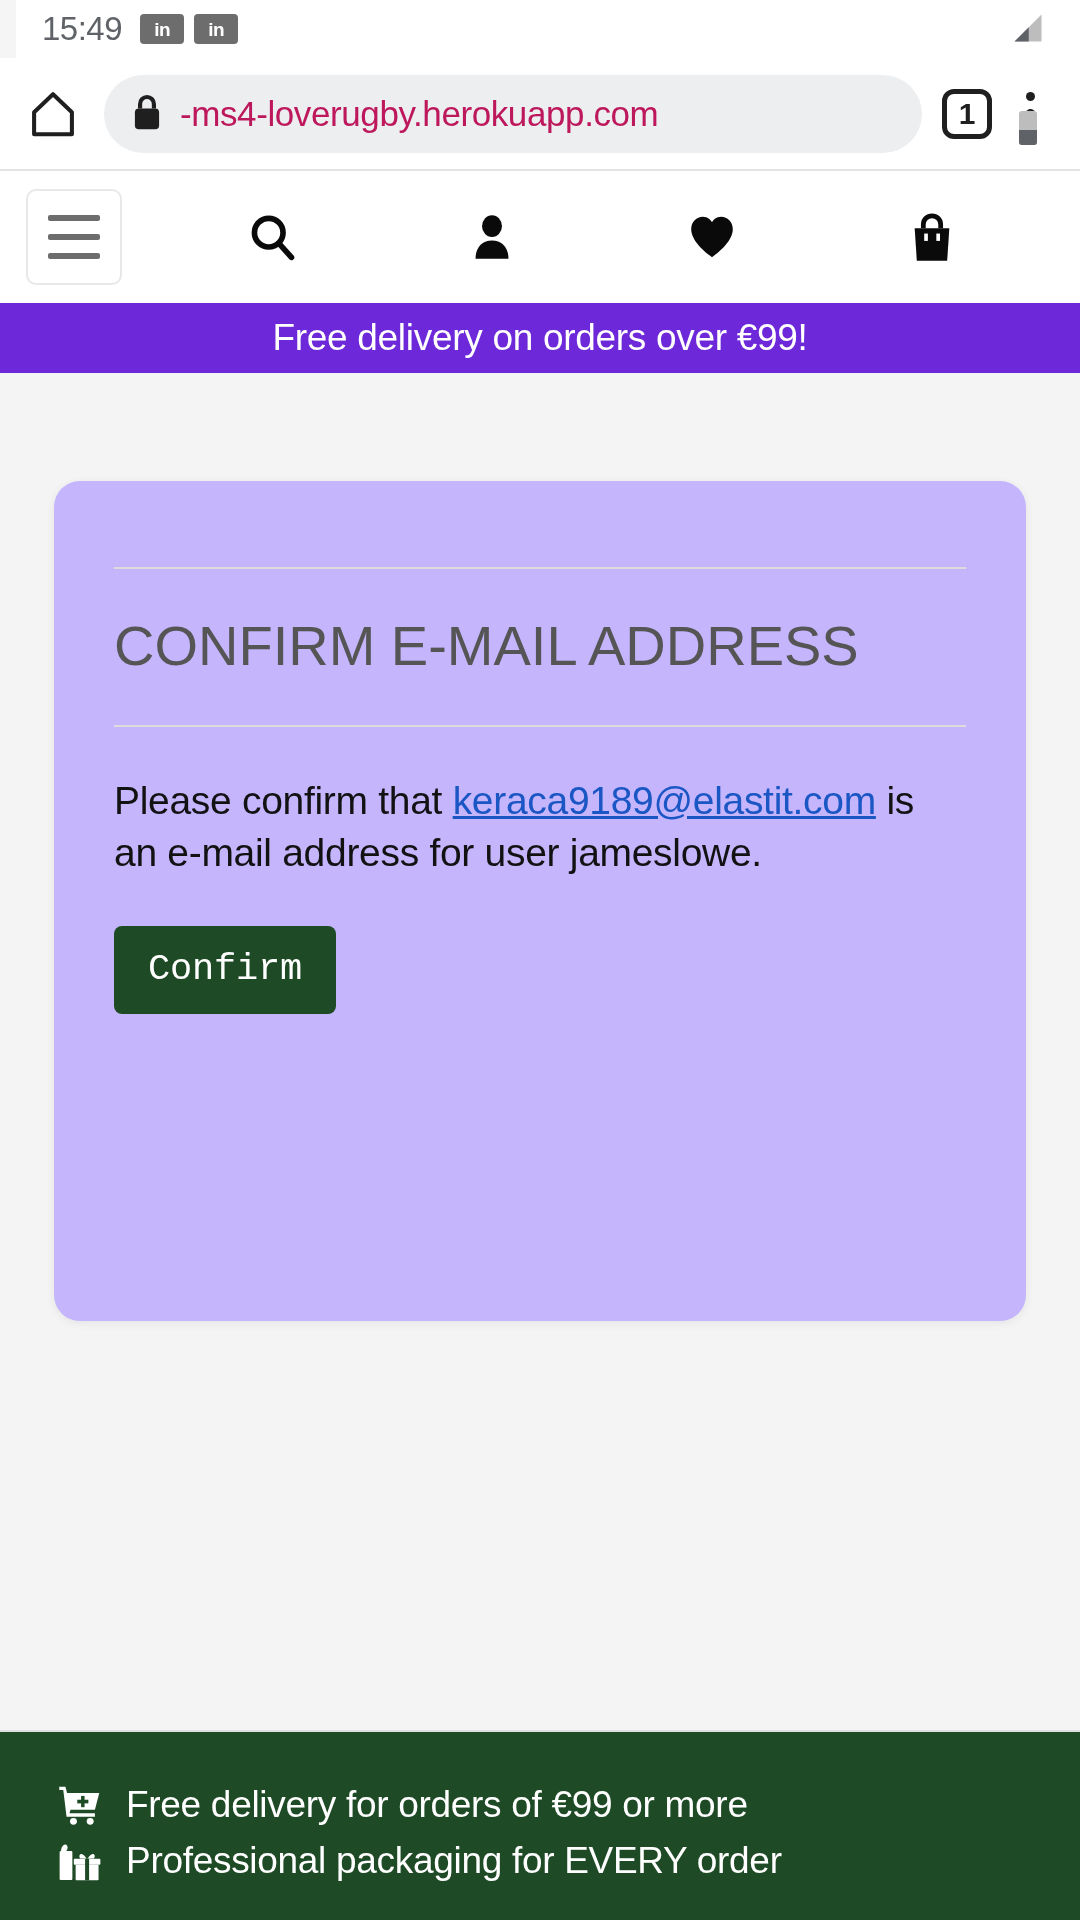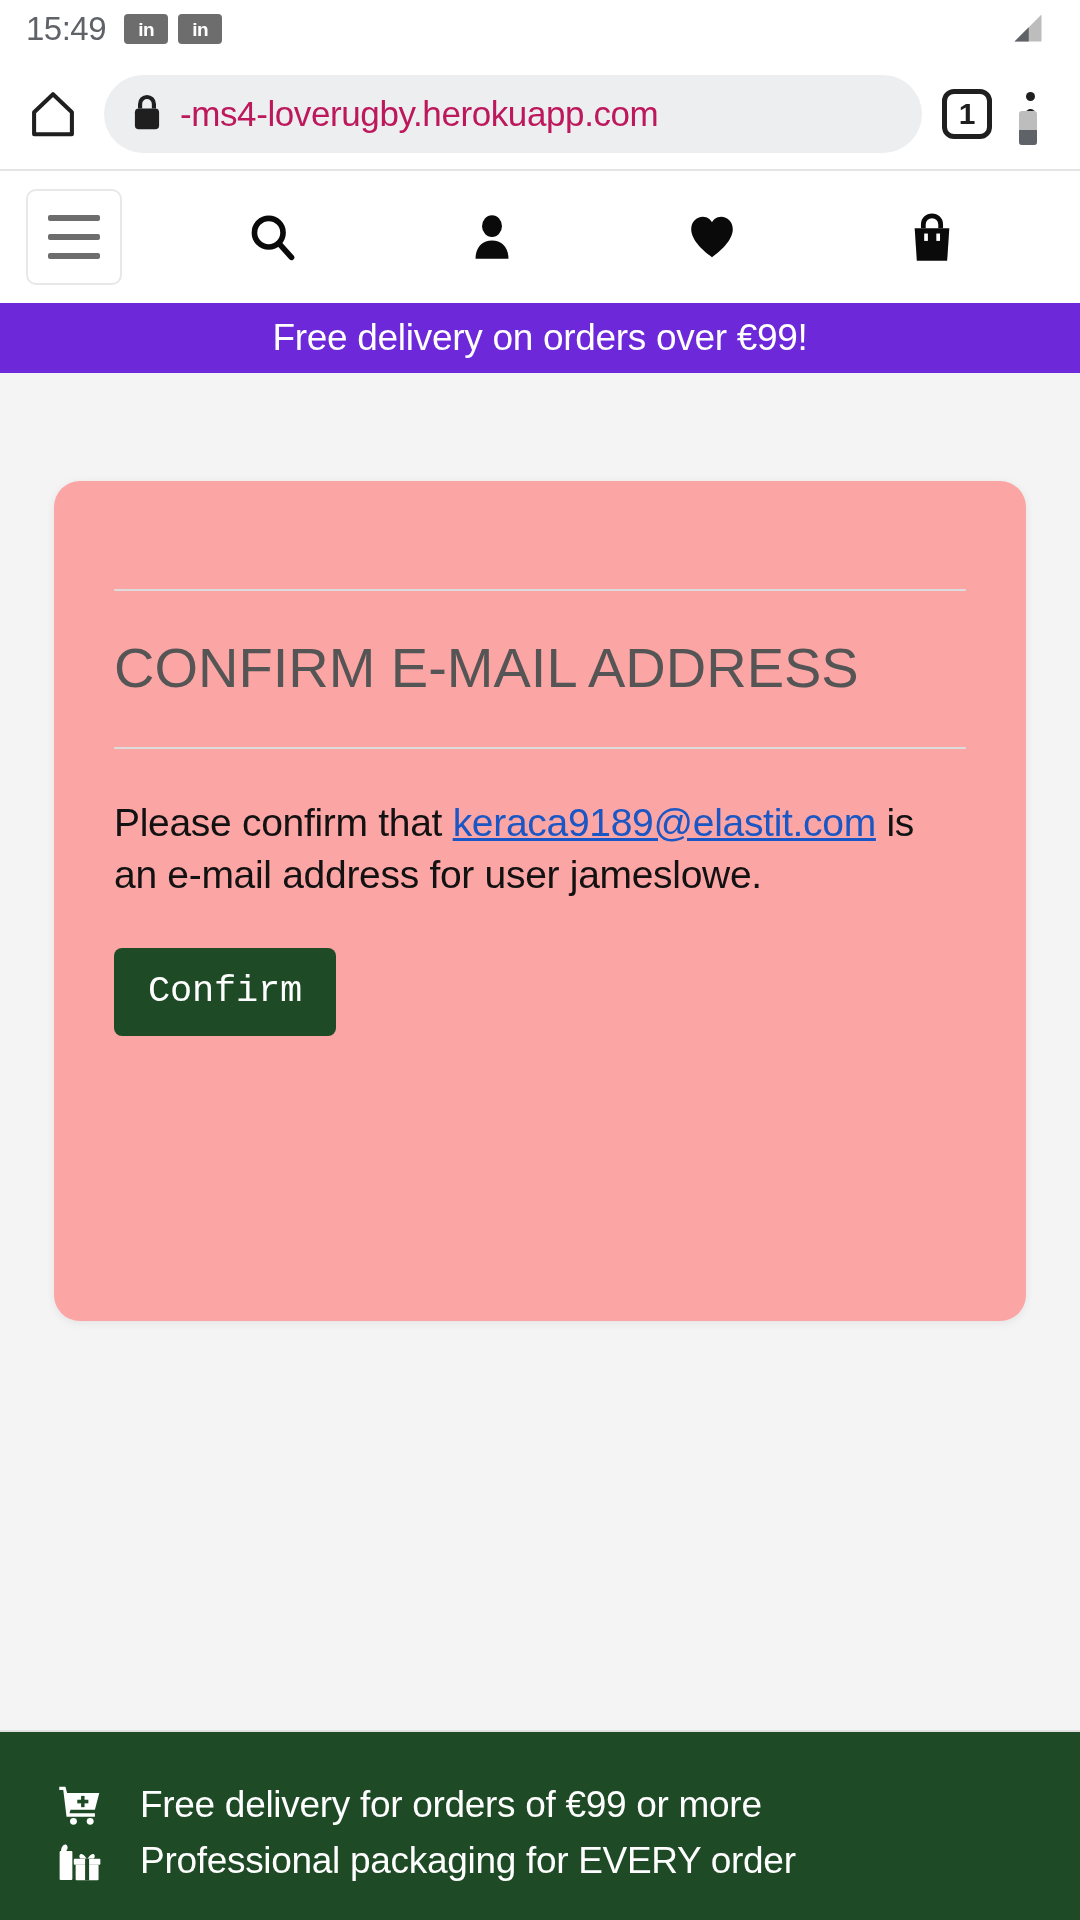--- a/index.html
+++ b/index.html
@@ -20,20 +20,21 @@
   }
 
   
   .statusbar {
     height: 58px;
     background: #ffffff;
     display: flex;
     align-items: center;
     padding: 0 22px 0 26px;
     flex: 0 0 58px;
+    margin-left: 16px;
   }
   .sb-clock {
     font-size: 33px;
     color: #5f6368;
     letter-spacing: -0.5px;
     font-family: "Liberation Sans", sans-serif;
   }
   .sb-left-icons { display: flex; align-items: center; gap: 10px; margin-left: 18px; }
   .li-badge {
     width: 44px; height: 30px;
@@ -171,24 +172,24 @@
   }
 
   
   .main {
     flex: 1 1 auto;
     background: #f4f4f4;
     padding: 108px 54px 0 54px;
     overflow: hidden;
   }
   .card {
-    background: #fca5a5;
+    background: #c4b5fd;
     border-radius: 26px;
     box-shadow: 0 2px 10px rgba(0,0,0,0.07);
-    padding: 108px 60px 80px 60px;
+    padding: 86px 60px 80px 60px;
     min-height: 840px;
   }
   .card-rule { height: 2px; background: #dcdcdc; width: 100%; }
   .card-title {
     font-size: 56px;
     color: #555555;
     font-weight: normal;
     line-height: 1.18;
     letter-spacing: 0px;
     padding: 44px 0 46px 0;
@@ -220,21 +221,21 @@
   
   .footer {
     flex: 0 0 190px;
     background: #1e4b26;
     border-top: 2px solid #e0e0e0;
     padding: 52px 0 0 56px;
   }
   .footer-row {
     display: flex;
     align-items: center;
-    gap: 36px;
+    gap: 22px;
     margin-bottom: 14px;
     color: #ffffff;
     font-size: 37px;
     letter-spacing: -0.3px;
   }
   .footer-icon { width: 48px; display: flex; align-items: center; justify-content: center; flex: 0 0 48px; }
 </style>
 </head>
 <body>
 

